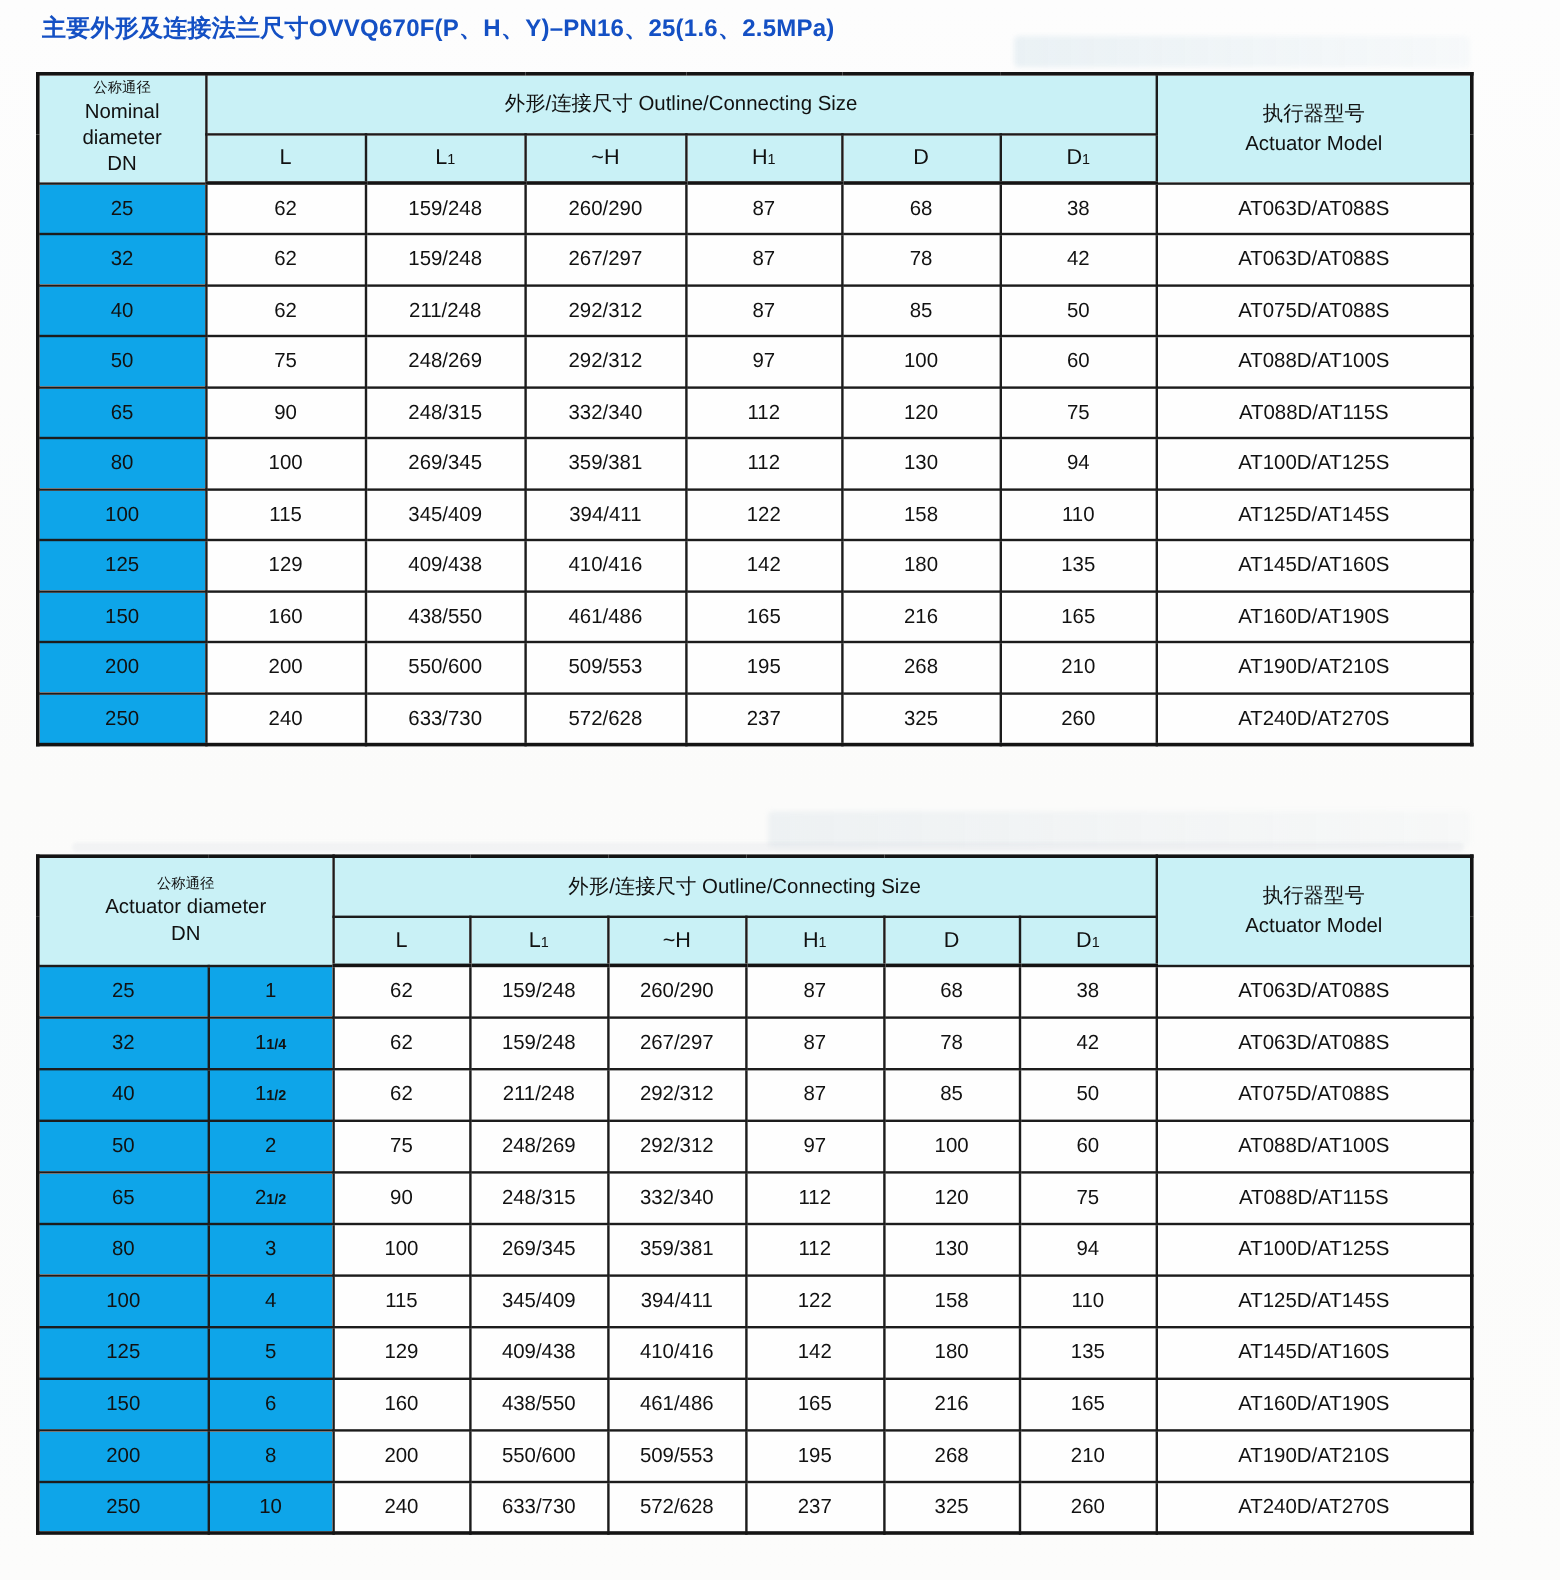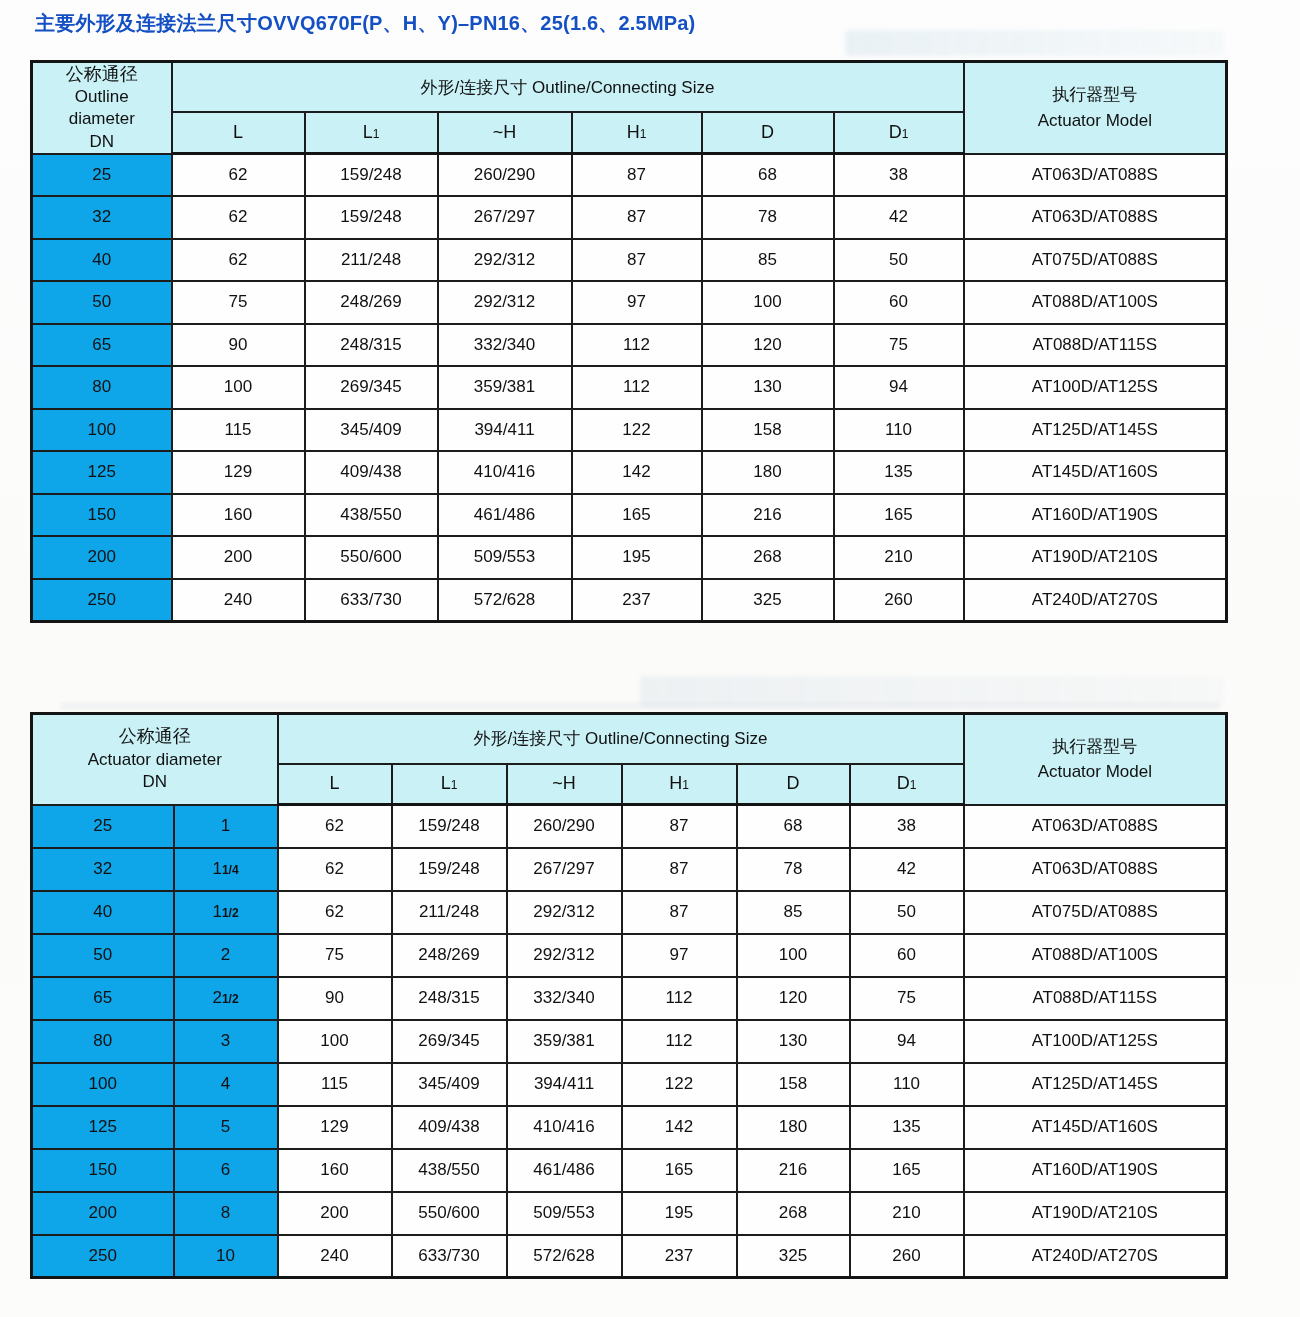--- a/index.html
+++ b/index.html
@@ -69,21 +69,21 @@
   table { border: 3px solid #141414; }
   thead tr:last-child th { border-bottom: 3px solid #141414; }
 
   thead th { background: #c9f1f6; }
   .h-top th { height: 50px; font-size: 17px; }
   .h-sub th { height: 41px; font-size: 18px; }
   #table1 tbody td { height: 42.5px; font-size: 17px; }
   #table2 tbody td { height: 43px;   font-size: 17px; }
 
   .dn-th { font-size: 16px; line-height: 1.3; }
-  .dn-th .zh { font-size: 18px; }
+  .dn-th .zh { font-size: 12px; }
   .act-th { font-size: 17px; line-height: 1.5; }
 
   td.dn-col { background: #0ea5e9; }
   td.act-col { font-size: 16.5px; }
 
   .sub  { font-size: 12px; }
   .frac { font-size: 12px; font-weight: bold; }
 </style>
 </head>
 <body>
@@ -104,21 +104,21 @@
         <col style="width:134px">
       <col style="width:130px">
         <col style="width:132px">
         <col style="width:130px">
         <col style="width:263px">
     </colgroup>
     <thead>
       <tr class="h-top">
         <th class="dn-th" rowspan="2">
           <div class="zh">公称通径</div>
-          <div>Outline</div>
+          <div>Nominal</div>
           <div>diameter</div>
           <div>DN</div>
         </th>
         <th colspan="6">外形/连接尺寸 Outline/Connecting Size</th>
         <th class="act-th" rowspan="2">
           <div>执行器型号</div>
           <div>Actuator Model</div>
         </th>
       </tr>
       <tr class="h-sub">

